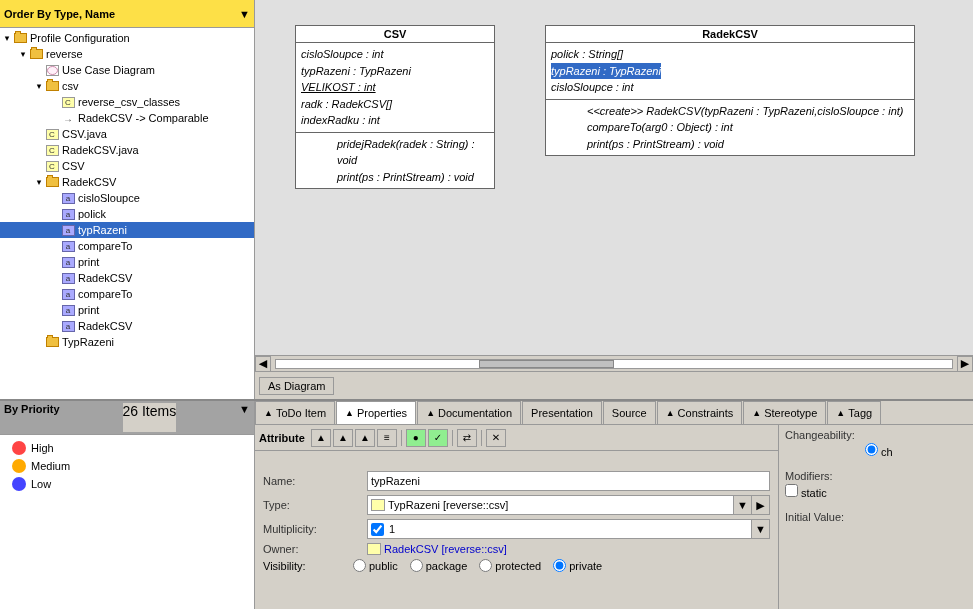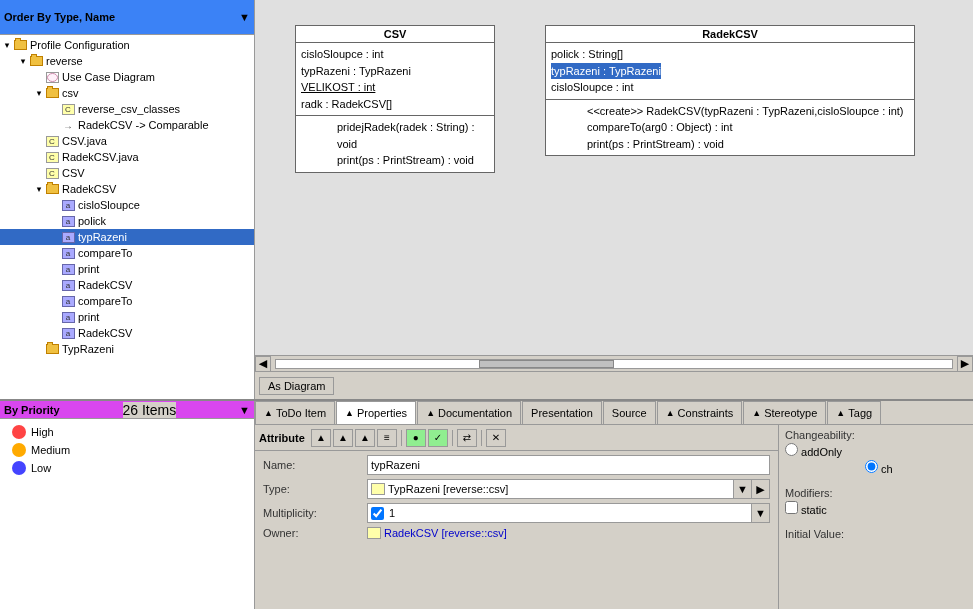--- a/index.html
+++ b/index.html
@@ -3,58 +3,58 @@
   <meta charset="utf-8">
   <style>
     * { box-sizing: border-box; margin: 0; padding: 0; font-family: Arial, sans-serif; font-size: 11px; }
     body { width: 973px; height: 609px; overflow: hidden; background: #d4d0c8; display: flex; flex-direction: column; }
 
     
     .top-area { display: flex; flex: 1; min-height: 0; }
 
     
     .left-panel { width: 255px; display: flex; flex-direction: column; border-right: 1px solid #999; background: #fff; }
-    .left-panel-header { background: #3b82f6; border-bottom: 1px solid #999; padding: 2px 4px; display: flex; align-items: center; justify-content: space-between; height: 35px; }
+    .left-panel-header { background: #fde047; border-bottom: 1px solid #999; padding: 2px 4px; display: flex; align-items: center; justify-content: space-between; height: 28px; }
     .left-panel-header-title { font-size: 11px; font-weight: bold; }
     .left-panel-tree { flex: 1; overflow: auto; background: #fff; padding: 2px 0; }
     .tree-item { display: flex; align-items: center; padding: 1px 2px; cursor: default; white-space: nowrap; }
     .tree-item.selected { background: #316ac5; color: #fff; }
     .tree-icon { width: 16px; height: 14px; display: inline-flex; align-items: center; justify-content: center; margin-right: 2px; flex-shrink: 0; }
     .expand-arrow { width: 10px; height: 14px; display: inline-flex; align-items: center; justify-content: center; flex-shrink: 0; font-size: 9px; }
     .indent { display: inline-block; width: 16px; flex-shrink: 0; }
 
     
     .right-panel { flex: 1; background: #e8e8e8; position: relative; overflow: hidden; display: flex; flex-direction: column; }
     .diagram-area { flex: 1; position: relative; overflow: hidden; background: #e0e0e0; }
     .diagram-canvas { position: absolute; top: 0; left: 0; right: 0; bottom: 0; }
 
     
     .uml-box { position: absolute; background: #fff; border: 1px solid #666; }
     .uml-box-title { text-align: center; font-weight: bold; border-bottom: 1px solid #666; padding: 2px 4px; background: #fff; }
-    .uml-box-section { border-bottom: 1px solid #666; padding: 3px 5px; min-height: 20px; }
+    .uml-box-section { border-bottom: 1px solid #666; padding: 3px 5px; min-height: 20px; font-style: italic; }
     .uml-box-section:last-child { border-bottom: none; padding-left: 41px; }
     .uml-box-section p { line-height: 1.5; }
     .underline { text-decoration: underline; }
     .selected-text { background: #316ac5; color: #fff; display: inline-block; }
 
     
     .diagram-scrollbar { height: 16px; background: #d4d0c8; border-top: 1px solid #999; display: flex; align-items: center; }
     .scrollbar-track { flex: 1; height: 10px; background: #fff; border: 1px solid #999; margin: 0 4px; position: relative; }
     .scrollbar-thumb { position: absolute; left: 30%; width: 20%; height: 100%; background: #c0c0c0; border: 1px solid #888; }
 
     
     .as-diagram-bar { background: #d4d0c8; border-top: 1px solid #999; padding: 3px 4px; display: flex; align-items: center; gap: 4px; height: 28px; }
     .as-diagram-btn { background: #d4d0c8; border: 1px solid #999; padding: 2px 8px; cursor: pointer; font-size: 11px; }
 
     
     .bottom-area { height: 210px; display: flex; border-top: 2px solid #888; }
 
     
     .bottom-left { width: 255px; border-right: 1px solid #999; background: #fff; display: flex; flex-direction: column; }
-    .bottom-left-header { background: #d946ef; border-bottom: 1px solid #999; padding: 2px 4px; display: flex; align-items: center; justify-content: space-between; height: 18px; }
+    .bottom-left-header { background: #a3a3a3; border-bottom: 1px solid #999; padding: 2px 4px; display: flex; justify-content: space-between; height: 34px; }
     .priority-title { font-size: 11px; font-weight: bold; }
     .items-badge { background: #d4d0c8; font-size: 14px; }
     .priority-list { flex: 1; overflow: auto; padding: 4px 8px; }
     .priority-item { display: flex; align-items: center; padding: 2px 4px; cursor: default; }
     .priority-dot { width: 14px; height: 14px; border-radius: 50%; margin-right: 5px; flex-shrink: 0; }
 
     
     .bottom-right { flex: 1; display: flex; flex-direction: column; background: #d4d0c8; }
     .tabs-row { display: flex; background: #d4d0c8; border-bottom: 1px solid #999; height: 24px; overflow: hidden; }
     .tab { padding: 3px 8px; border: 1px solid #999; border-bottom: none; background: #d4d0c8; cursor: pointer; display: flex; align-items: center; gap: 3px; white-space: nowrap; margin-right: 1px; font-size: 11px; }
@@ -85,21 +85,21 @@
     .right-side { width: 195px; background: #d4d0c8; border-left: 1px solid #999; padding: 4px 6px; display: flex; flex-direction: column; gap: 6px; overflow: hidden; }
     .side-section-label { font-size: 11px; color: #333; margin-bottom: 2px; font-weight: normal; }
     .side-section { margin-bottom: 4px; }
     .side-radio-row { display: flex; align-items: center; gap: 4px; margin-bottom: 2px; }
     .side-checkbox-row { display: flex; align-items: flex-start; gap: 4px; margin-bottom: 2px; }
 
     
     input[type="radio"], input[type="checkbox"] { margin: 0; }
 
     .bottom-right-content { display: flex; flex: 1; min-height: 0; }
-    .props-main { flex: 1; display: flex; flex-direction: column; }
+    .props-main { flex: 1; display: flex; flex-direction: column; gap: 16px; }
 
     
     .visibility-label { width: 90px; flex-shrink: 0; }
   </style>
 </head>
 <body>
 
 <div class="top-area">
 
   <div class="left-panel">
@@ -318,20 +318,21 @@
     <div class="diagram-area">
       <div class="diagram-canvas">
 
         <div class="uml-box" style="left:40px; top:25px; width:200px;">
           <div class="uml-box-title">CSV</div>
           <div class="uml-box-section">
             <p>cisloSloupce : int</p>
             <p>typRazeni : TypRazeni</p>
             <p class="underline">VELIKOST : int</p>
             <p>radk : RadekCSV[]</p>
+            <p>indexRadku : int</p>
           </div>
           <div class="uml-box-section">
             <p>pridejRadek(radek : String) : void</p>
             <p>print(ps : PrintStream) : void</p>
           </div>
         </div>
 
         <div class="uml-box" style="left:290px; top:25px; width:370px;">
           <div class="uml-box-title">RadekCSV</div>
           <div class="uml-box-section">
@@ -468,30 +469,48 @@
           </div>
 
           <div class="form-row">
             <span class="form-label">Owner:</span>
             <div class="owner-link">
               <span class="owner-icon" style="width:14px; height:12px; background:#ffffaa; border:1px solid #999; flex-shrink:0;"></span>
               <span>RadekCSV [reverse::csv]</span>
             </div>
           </div>
 
+          <div class="form-row">
+            <span class="visibility-label" style="width:90px; flex-shrink:0;">Visibility:</span>
+            <div class="form-radio-group">
+              <label class="form-radio">
+                  <input type="radio" name="visibility" style=""> 
+                  <span>public</span>
+                </label>
+              <label class="form-radio">
+                  <input type="radio" name="visibility" style=""> 
+                  <span>package</span>
+                </label>
+              <label class="form-radio">
+                  <input type="radio" name="visibility" style=""> 
+                  <span>protected</span>
+                </label>
+              <label class="form-radio">
+                  <input type="radio" name="visibility" checked="" style=""> 
+                  <span>private</span>
+                </label>
+            </div>
+          </div>
         </div>
       </div>
 
       <div class="right-side">
         <div class="side-section">
           <div class="side-section-label">Changeability:</div>
           <div class="side-radio-row">
-            <label><input type="radio" name="changeability" style=""> <span>addOnly</span></label>
-          </div>
-          <div class="side-radio-row">
             <label style="margin-left: 80px;"><input type="radio" name="changeability" checked="" style=""> <span>ch</span></label>
           </div>
         </div>
         <div class="side-section">
           <div class="side-section-label">Modifiers:</div>
           <div class="side-checkbox-row">
             <label><input type="checkbox" style=""> <span>static</span></label>
           </div>
         </div>
         <div class="side-section">

